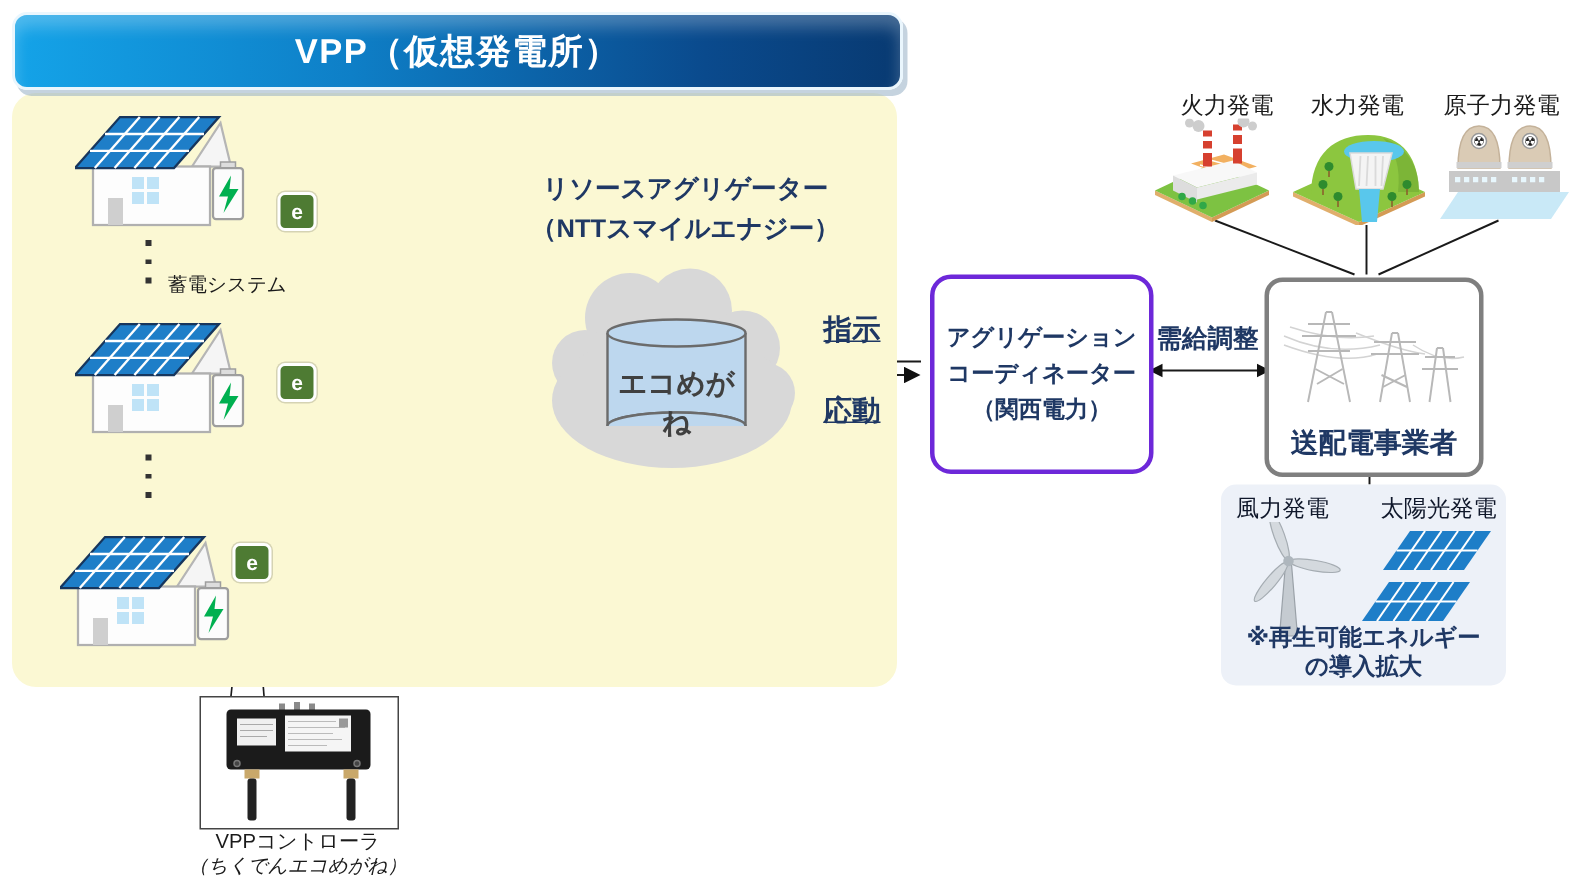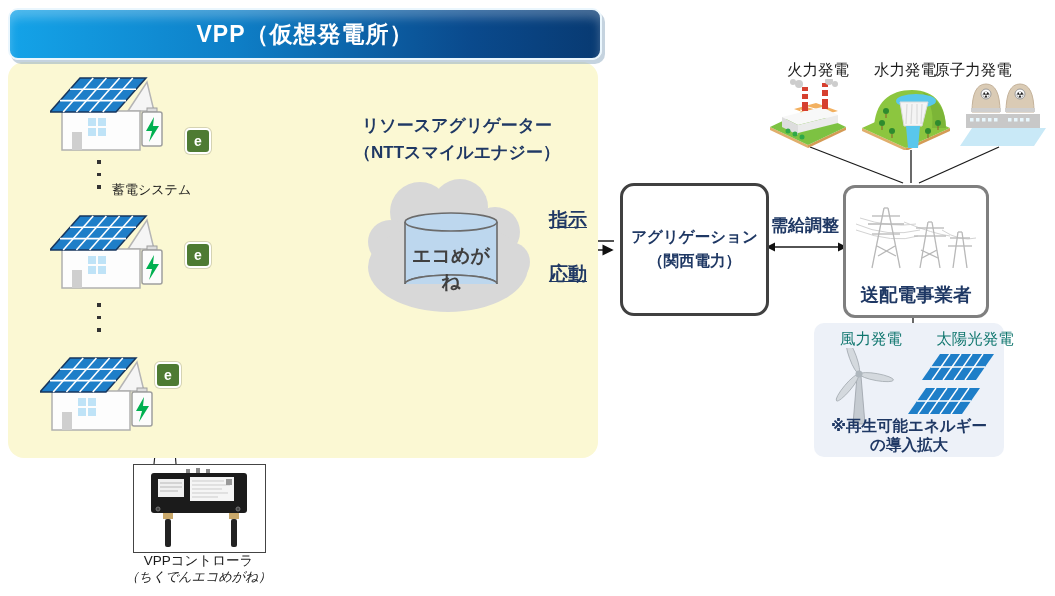--- a/index.html
+++ b/index.html
@@ -26,29 +26,29 @@
   .dots{display:flex;flex-direction:column;gap:9px;}
   .dots i{width:3.5px;height:3.5px;background:#333;display:block;}
   
   .center{text-align:center;}
   #ctl-label{left:239px;top:231px;width:99px;background:#ffffff;padding:2px 0;}
   #ctl-label .l1{font-size:17px;line-height:21px;}
   #ctl-label .l2{font-size:14.5px;line-height:19px;}
   #ra-title{left:345px;top:112px;width:224px;font-size:17px;line-height:27px;}
   #cloud-label{left:404px;top:243px;width:94px;font-size:19px;font-weight:bold;color:#404040;}
   .sig{width:60px;font-size:19px;text-decoration:underline;}
-  #coord-box{left:620px;top:183px;width:143px;height:127px;background:#fff;border:3px solid #404040;
+  #coord-box{left:620px;top:183px;width:143px;height:127px;background:#fff;border:3px solid #6d28d9;
              border-radius:14px;display:flex;flex-direction:column;align-items:center;justify-content:center;
              gap:3px;font-size:15.5px;}
   #sd-label{left:763px;top:214px;width:84px;font-size:17px;}
   #grid-box{left:843px;top:185px;width:140px;height:127px;background:#fff;border:3px solid #7F7F7F;border-radius:12px;}
   #grid-label{position:absolute;bottom:8px;left:0;width:100%;font-size:18.5px;}
   .genlab{font-size:15.5px;color:#1a1a1a;}
   #renew-panel{left:814px;top:323px;width:190px;height:134px;background:#EDF1F8;border-radius:10px;}
-  .renlab{font-size:15.5px;color:#0f766e;margin-left:16px;}
+  .renlab{font-size:15.5px;color:#0f172a;}
   #renew-note{left:816px;top:416px;width:186px;font-size:15.5px;line-height:19px;}
   #ctrl-box{left:133px;top:464px;width:131px;height:87px;background:#fff;border:1.5px solid #444;}
   .ctl-cap1{font-size:13.5px;color:#1a1a1a;}
   .ctl-cap2{font-size:13px;color:#1a1a1a;font-style:italic;}
 </style>
 </head>
 <body>
 
 <div id="stage">
 
@@ -166,20 +166,21 @@
       <ellipse cx="91" cy="50" rx="46" ry="9" fill="#BDD7EE" stroke="#6B6B6B" stroke-width="1.6"></ellipse>
     </g>
   </svg>
   <div id="cloud-label" class="abs center">エコめがね</div>
 
   <div class="abs center navy sig" style="left:538px;top:207px">指示</div>
   <div class="abs center navy sig" style="left:538px;top:261px">応動</div>
 
   <div id="coord-box" class="abs navy">
     <div>アグリゲーション</div>
+    <div>コーディネーター</div>
     <div>（関西電力）</div>
   </div>
 
   <div id="sd-label" class="abs center navy">需給調整</div>
 
   <div id="grid-box" class="abs">
     <svg style="position:absolute;left:8px;top:8px" width="124" height="78">
       <g stroke="#D3D3D3" stroke-width="1" fill="none">
         <path d="M2,28 Q34,42 66,34"></path>
           <path d="M2,34 Q40,48 64,40"></path>
@@ -208,21 +209,21 @@
         <line x1="104" y1="36" x2="108" y2="36"></line>
         <line x1="96" y1="42" x2="116" y2="42"></line>
           <line x1="94" y1="50" x2="118" y2="50"></line>
       </g>
     </svg>
     <div id="grid-label" class="center navy">送配電事業者</div>
   </div>
 
   <div class="abs center genlab" style="left:782px;top:60px;width:72px">火力発電</div>
   <div class="abs center genlab" style="left:866px;top:60px;width:78px">水力発電</div>
-  <div class="abs center genlab" style="left:924px;top:60px;width:98px">原子力発電</div>
+  <div class="abs center genlab" style="left:952px;top:60px;width:98px">原子力発電</div>
 
   <svg class="abs" style="left:768px;top:79px" width="80" height="70">
     <polygon points="2,48 40,66 40,69 2,51" fill="#E0AE6C"></polygon>
     <polygon points="78,48 40,66 40,69 78,51" fill="#D49B55"></polygon>
     <polygon points="2,48 40,30 78,48 40,66" fill="#7DC242"></polygon>
     <polygon points="26,30 48,24 70,32 48,38" fill="#F2B060"></polygon>
     <g stroke="#ffffff" stroke-width="1">
         <line x1="32" y1="31" x2="54" y2="37"></line>
         <line x1="40" y1="28" x2="62" y2="34"></line>
       </g>

